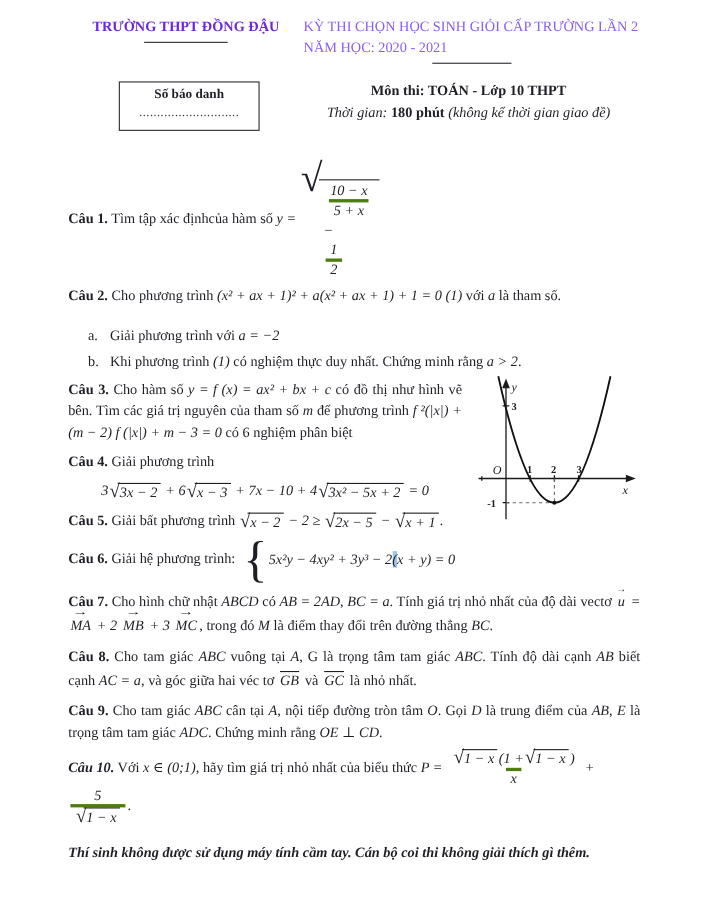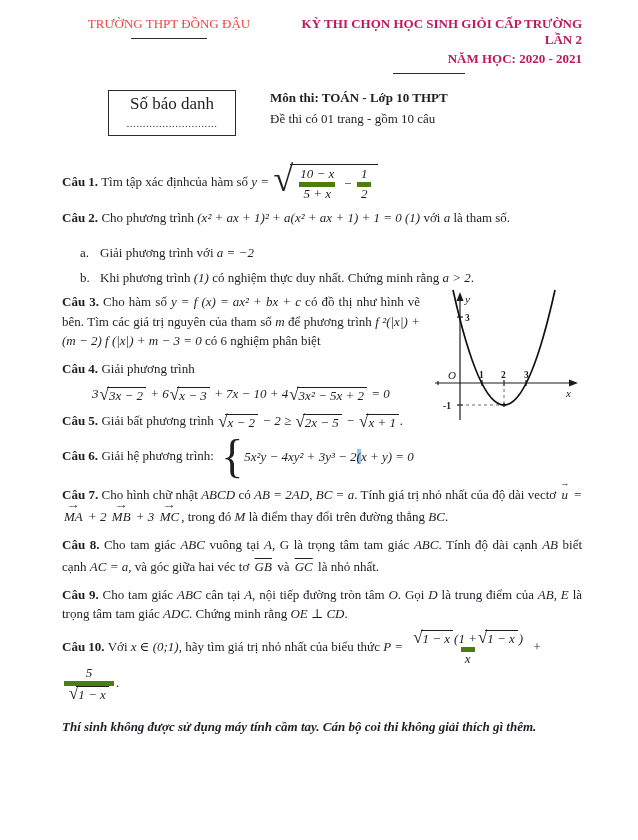--- a/index.html
+++ b/index.html
@@ -6,63 +6,63 @@
   body {
     width:638px; height:840px; background:#ffffff;
     font-family:"Liberation Serif","DejaVu Serif",serif;
     color:#1e1e26; font-size:13px;
   }
   .page { position:relative; width:638px; height:840px; box-sizing:border-box;
           padding:16px 56px 0 62px; overflow:hidden; }
 
   
   .hdr { display:flex; }
-  .hdr-left { width:214px; text-align:center; font-weight:normal; font-size:13px; color:#ef4444; }
-  .hdr-right { flex:1; text-align:right; font-weight:bold; font-size:13px; color:#be185d; }
+  .hdr-left { width:214px; text-align:center; font-weight:bold; font-size:13px; color:#6d28d9; }
+  .hdr-right { flex:1; text-align:left; font-weight:normal; font-size:13px; color:#8b5cf6; }
   .eyear { margin-top:3px; }
   .rule { border-bottom:1.4px solid #2a2a33; height:0; }
   .rule-school { width:76px; margin:6px auto 0; }
   .rule-year { width:72px; margin:6px auto 0; }
 
   
   .inforow { display:flex; margin-top:16px; }
   .sbd-box { border:1.2px solid #2a2a33; width:128px; min-height:45px; margin-left:46px;
              text-align:center; padding:3px 2px 2px; box-sizing:border-box; }
-  .sbd-label { font-weight:normal; font-size:17px; }
+  .sbd-label { font-weight:bold; font-size:12px; }
   .sbd-dots { font-size:11px; line-height:1.7; letter-spacing:0.5px; color:#333; }
-  .info-right { flex:1; text-align:left; margin-left:34px; }
+  .info-right { flex:1; text-align:center; margin-left:34px; }
   .subject { font-weight:bold; }
   .timeline { font-style:italic; margin-top:4px; }
   .timeline b { font-weight:bold; font-style:normal; }
   .structure { margin-top:5px; }
 
   
   .qbody { margin-top:28px; line-height:1.5; }
   p.q { margin:0 0 6px 0; }
   .ql { font-weight:bold; }
-  .ql.it { }
+  .ql.it { font-style:italic; }
   .m { font-style:italic; }
   .just { text-align:justify; }
   .items { margin:16px 0 4px 18px; }
   .item { margin:1px 0 5px 0; }
   .ilb { display:inline-block; width:20px; }
 
   
   .fr { display:inline-flex; flex-direction:column; align-items:center; vertical-align:middle;
         line-height:1.15; margin:0 2px; text-align:center; }
   .fr .n, .fr .d { padding:0 4px; display:inline-flex; align-items:flex-end; justify-content:center; }
-  .fr .d { border-top:5px solid #4d7c0f; }
+  .fr .d { border-top:3px solid #4d7c0f; }
 
   .sq { display:inline-flex; align-items:flex-start; vertical-align:-3px; margin:0 1px; line-height:1.2; }
   .sq .r { font-size:17px; line-height:1; margin-right:-2px; transform:translateY(-1px); font-style:normal; }
   .sq .c { border-top:1px solid #1e1e26; padding:0 3px 0 2px; }
   .sq.tall { vertical-align:middle; }
   .sq.tall .r { font-size:36px; line-height:0.95; margin-right:-3px; transform:translateY(-2px); }
-  .sq.tall .c { display:inline-flex; align-items:center; gap:3px; border-top:1.2px solid #1e1e26;
-                padding:2px 5px 0 4px; margin-top:0; }
+  .sq.tall .c { display:inline-flex; align-items:flex-start; gap:3px; border-top:1.2px solid #1e1e26;
+                padding:2px 5px 0 4px; margin-top:16px;flex-direction:column; }
 
   .sys { display:inline-flex; align-items:center; vertical-align:middle; margin-left:4px; }
   .sys .br { font-size:46px; line-height:0.85; font-weight:400; margin-right:1px; }
   .sys .eqs { display:inline-flex; flex-direction:column; gap:2px; line-height:1.35;text-align:right; }
 
   .vec { position:relative; display:inline-block; font-style:italic; margin:0 2px; }
   .vec::after { content:"→"; position:absolute; left:50%; top:-0.85em; font-size:0.72em;
                 font-style:normal; transform:translateX(-50%) scaleX(1.5); }
   .vec.sm::after { transform:translateX(-50%); font-size:0.7em; }
   .ovl { font-style:italic; text-decoration:overline; margin:15px 2px; }
@@ -97,21 +97,21 @@
     </div>
   </div>
 
   <div class="inforow">
     <div class="sbd-box">
       <div class="sbd-label">Số báo danh</div>
       <div class="sbd-dots">............................</div>
     </div>
     <div class="info-right">
       <div class="subject">Môn thi: TOÁN - Lớp 10 THPT</div>
-      <div class="structure">Đề thi có 01 trang - gồm 10 câu</div>
+      <div class="timeline"><span>Thời gian: </span><b>180 phút</b><span> (không kể thời gian giao đề)</span></div>
     </div>
   </div>
 
   <div class="qbody">
 
     <p class="q">
       <b class="ql">Câu 1.</b>
       <span>Tìm tập xác địnhcủa hàm số</span>
       <span class="m">y =</span>
       <span class="sq tall m">

